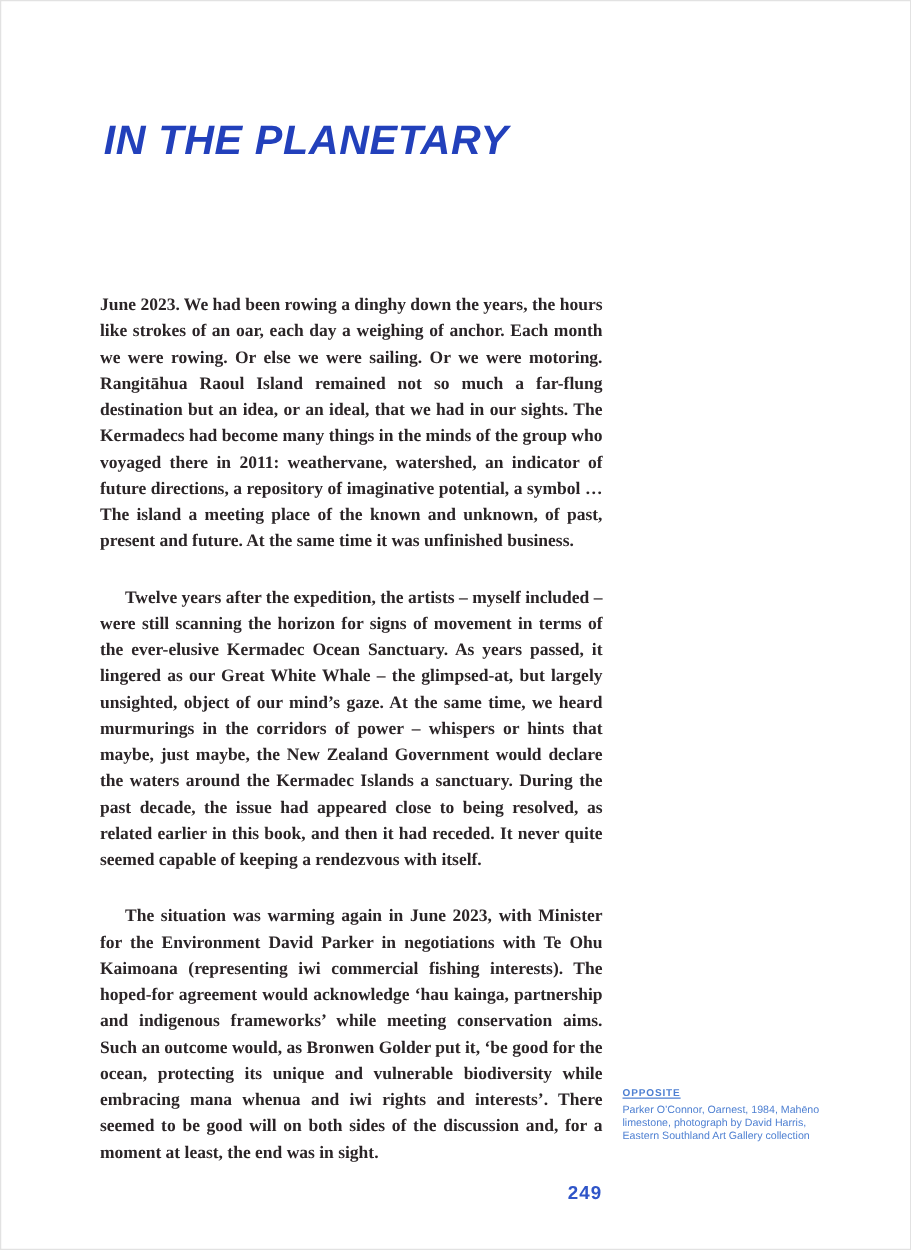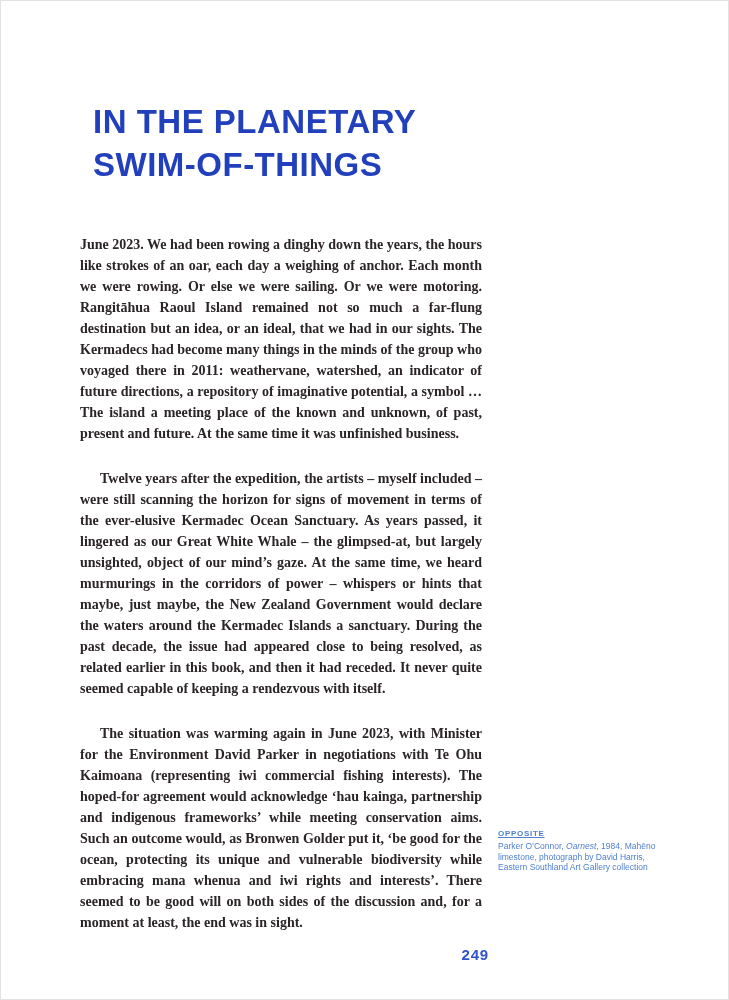--- a/index.html
+++ b/index.html
@@ -44,62 +44,60 @@
     margin: 0;
     padding: 0;
   }
   .body-text p.indented {
     text-indent: 20px;
     margin-top: 24px;
   }
   .figure-caption {
     position: absolute;
     left: 497px;
-    top: 827px;
+    top: 868px;
     width: 172px;
     font-family: "Liberation Sans", sans-serif;
     font-size: 8.5px;
     line-height: 10.8px;
     color: var(--caption-blue, #4f80d2);
   }
   .caption-label {
     display: inline-block;
     font-size: 8px;
     font-weight: bold;
     letter-spacing: 0.7px;
     text-decoration: underline;
     margin-bottom: 1px;
   }
   .caption-body {
     display: block;
   }
   .artwork-title {
-    font-style: italic;
   }
   .folio {
     position: absolute;
     left: 446px;
     top: 945px;
     width: 42px;
-    text-align: right;
+    text-align: center;
     font-family: "Liberation Sans", sans-serif;
     font-weight: bold;
     font-size: 15px;
     letter-spacing: 0.8px;
     color: var(--folio-blue, #2f55c8);
   }
 </style>
 </head>
 <body>
 
 <div class="page">
 
-  <h1 class="chapter-title" style="margin:12px;">
+  <h1 class="chapter-title" style="margin:2px;font-style:italic;">
     <div>IN THE PLANETARY</div>
-    <div>SWIM-OF-THINGS</div>
   </h1>
 
   <div class="body-text">
     <p>June 2023. We had been rowing a dinghy down the years, the hours like strokes of an oar, each day a weighing of anchor. Each month we were rowing. Or else we were sailing. Or we were motoring. Rangitāhua Raoul Island remained not so much a far-flung destination but an idea, or an ideal, that we had in our sights. The Kermadecs had become many things in the minds of the group who voyaged there in 2011: weathervane, watershed, an indicator of future directions, a repository of imaginative potential, a symbol … The island a meeting place of the known and unknown, of past, present and future. At the same time it was unfinished business.</p>
     <p class="indented">Twelve years after the expedition, the artists – myself included – were still scanning the horizon for signs of movement in terms of the ever-elusive Kermadec Ocean Sanctuary. As years passed, it lingered as our Great White Whale – the glimpsed-at, but largely unsighted, object of our mind’s gaze. At the same time, we heard murmurings in the corridors of power – whispers or hints that maybe, just maybe, the New Zealand Government would declare the waters around the Kermadec Islands a sanctuary. During the past decade, the issue had appeared close to being resolved, as related earlier in this book, and then it had receded. It never quite seemed capable of keeping a rendezvous with itself.</p>
     <p class="indented">The situation was warming again in June 2023, with Minister for the Environment David Parker in negotiations with Te Ohu Kaimoana (representing iwi commercial fishing interests). The hoped-for agreement would acknowledge ‘hau kainga, partnership and indigenous frameworks’ while meeting conservation aims. Such an outcome would, as Bronwen Golder put it, ‘be good for the ocean, protecting its unique and vulnerable biodiversity while embracing mana whenua and iwi rights and interests’. There seemed to be good will on both sides of the discussion and, for a moment at least, the end was in sight.</p>
   </div>
 
   <div class="figure-caption">
     <span class="caption-label">OPPOSITE</span>

